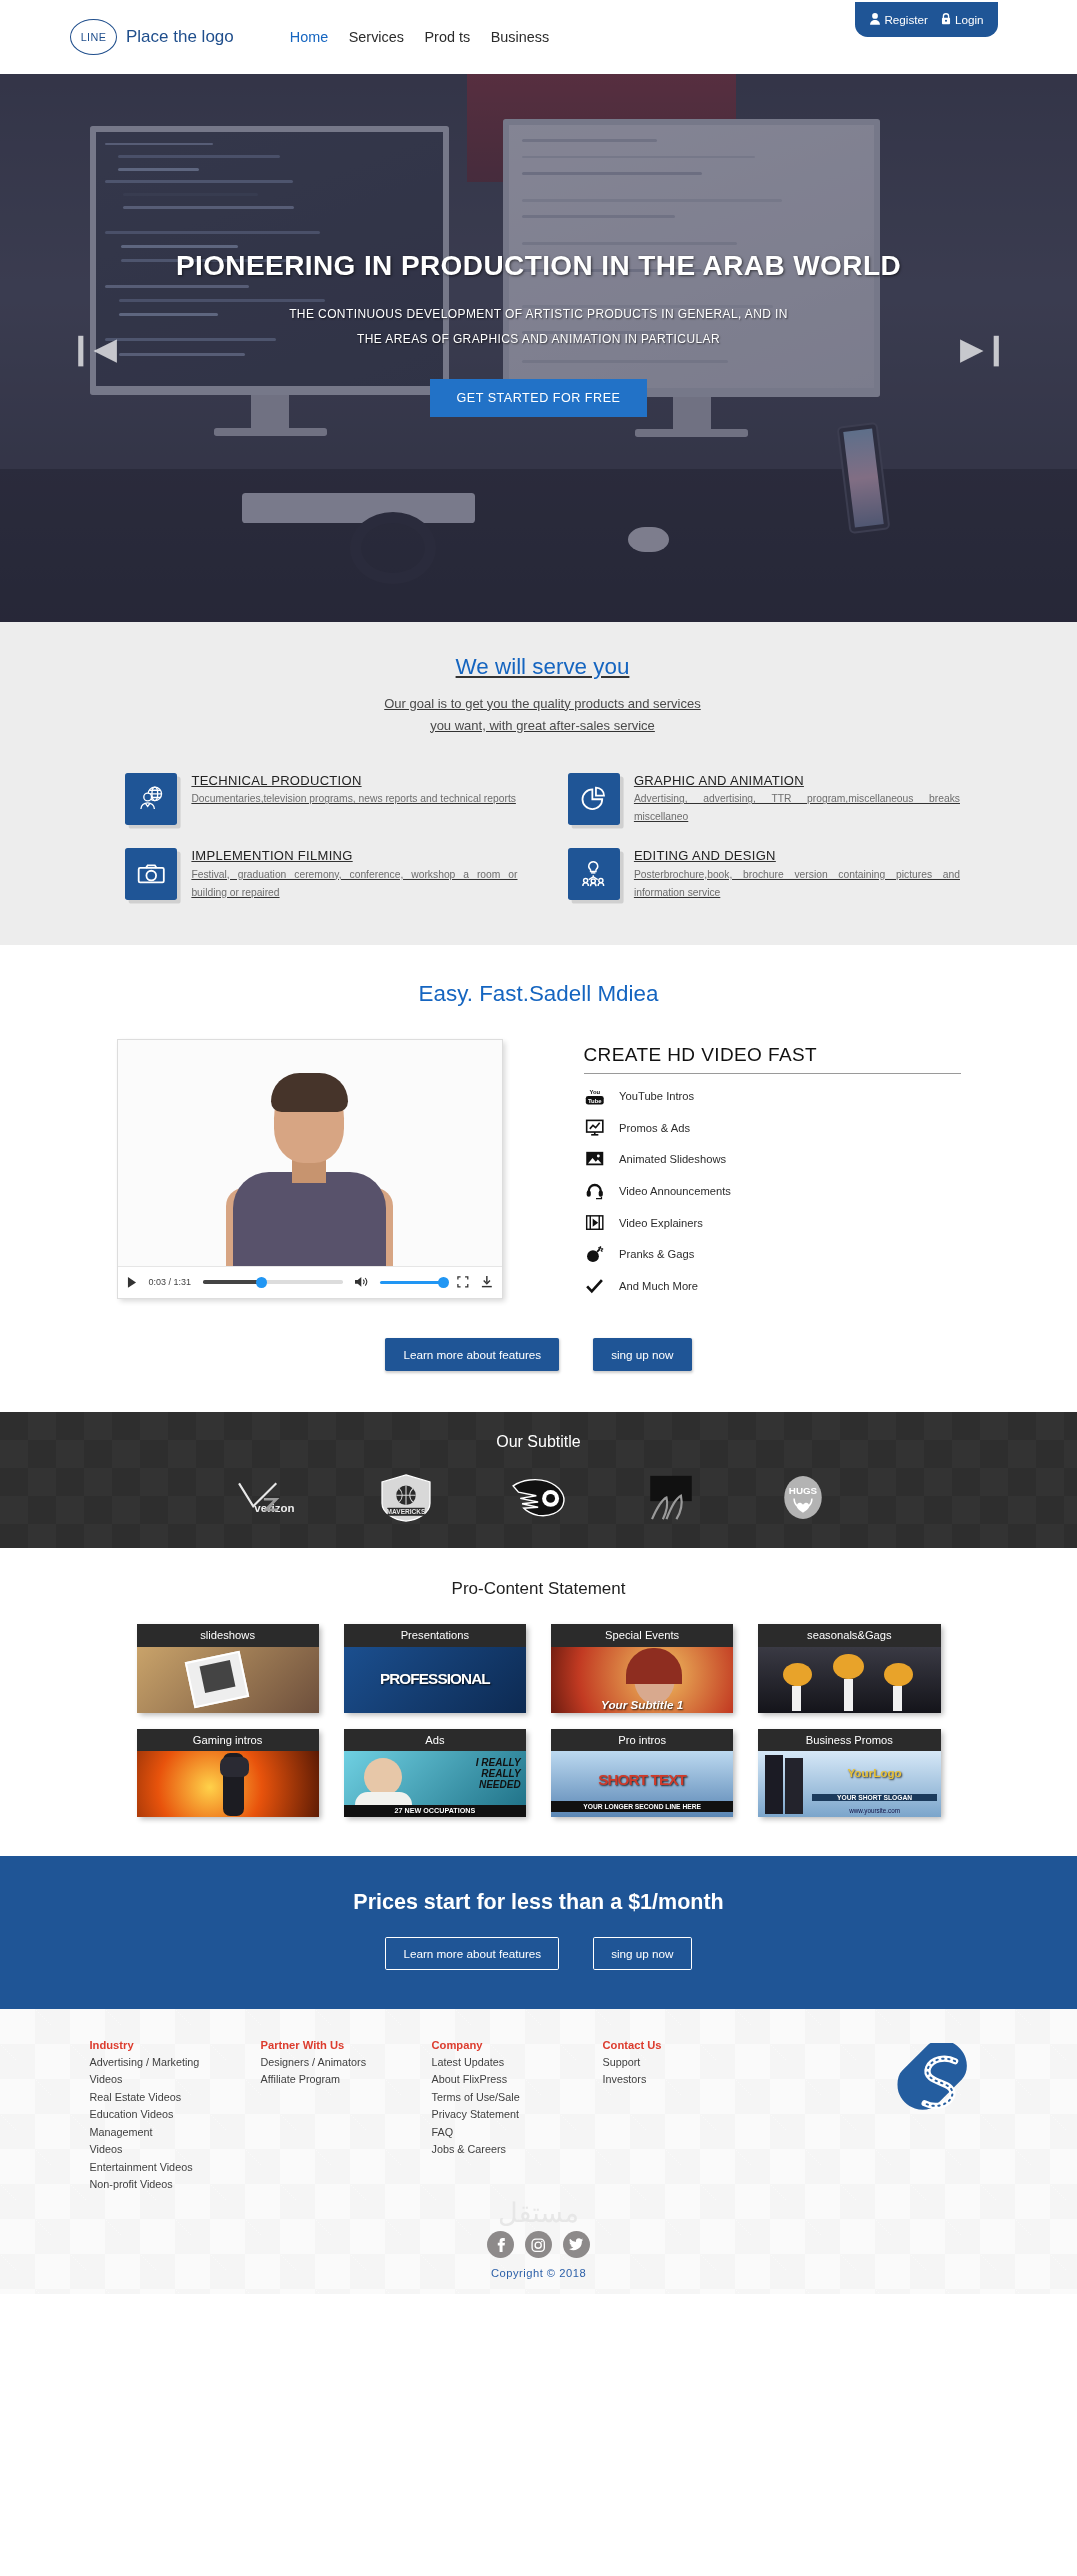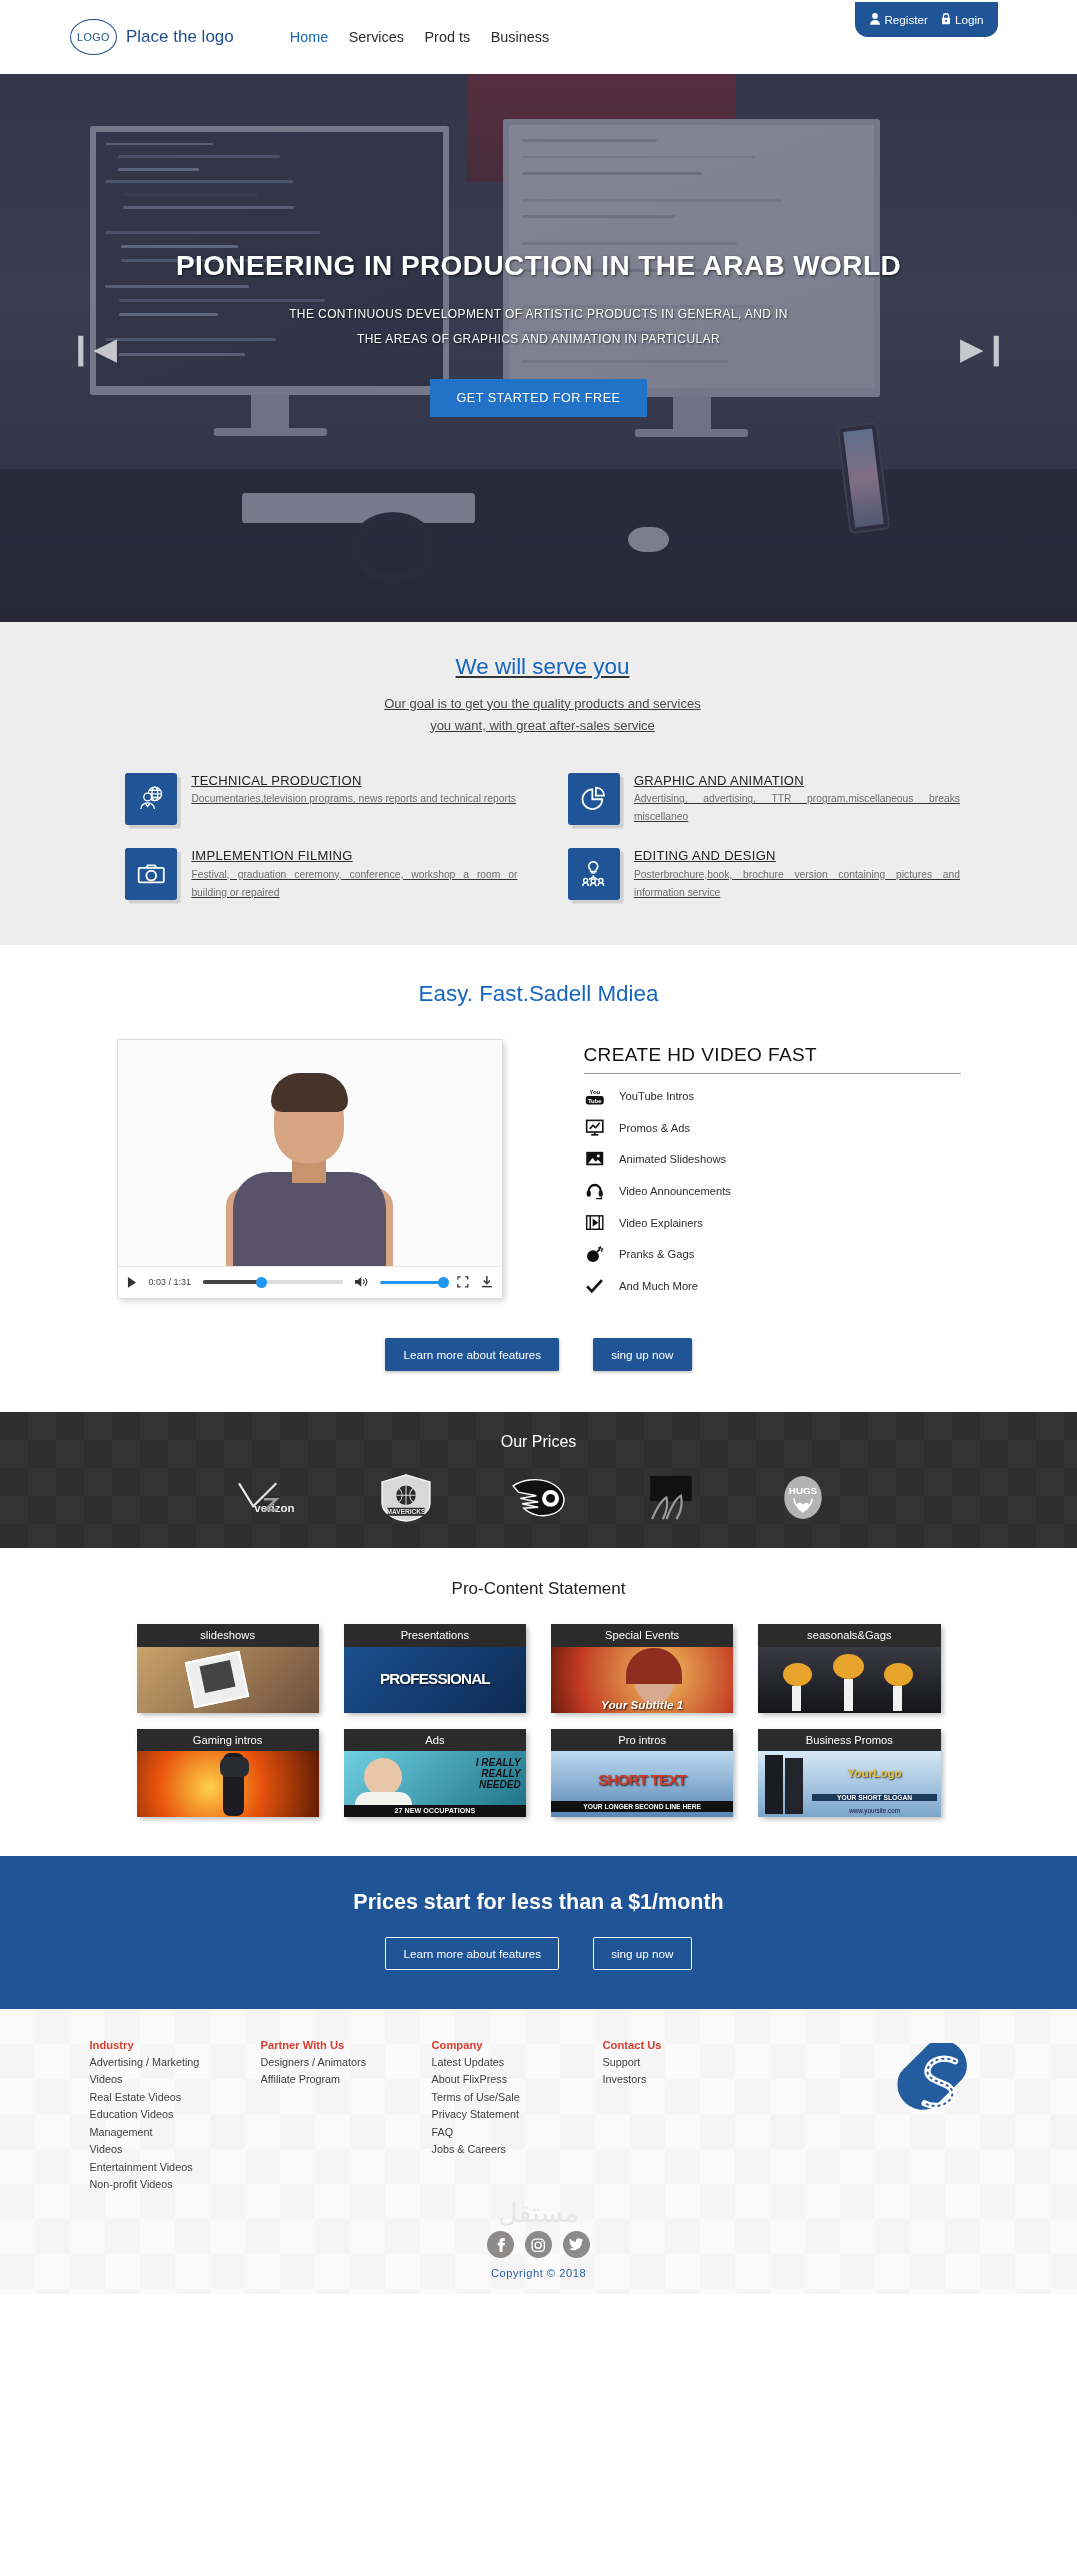--- a/index.html
+++ b/index.html
@@ -289,21 +289,21 @@
     width: 27px; height: 27px; border-radius: 50%; background: #8d8a8a;
     display: flex; align-items: center; justify-content: center; cursor: pointer;
   }
   .copyright { text-align: center; font-size: 11.2px; color: #2b5fa8; margin-top: 9px; letter-spacing: 0.5px; }
 </style>
 </head>
 <body>
 
 <div class="topnav">
   <div class="logo-wrap">
-    <div class="logo-oval">LOGO</div>
+    <div class="logo-oval">LINE</div>
     <div class="logo-text">Place the logo</div>
   </div>
   <nav class="nav-links">
     <a class="active">Home</a>
     <a>Services</a>
     <a>Prod ts</a>
     <a>Business</a>
   </nav>
   <div class="auth-box">
     <div class="auth-item">
@@ -597,21 +597,21 @@
     </div>
   </div>
 
   <div class="vid-btns">
     <button class="btn-solid">Learn more about features</button>
     <button class="btn-solid">sing up now</button>
   </div>
 </section>
 
 <section class="clients">
-  <h2>Our Prices</h2>
+  <h2>Our Subtitle</h2>
   <div class="client-row">
     <div class="client-logo">
       <svg width="83" height="39" viewBox="0 0 92 44">
         <path d="M6 6l16 26 26-26" stroke="#e8e8e8" stroke-width="2.4" fill="none"></path>
         <text x="46" y="38" font-size="13" font-family="Liberation Sans" font-weight="bold" fill="#ededed" text-anchor="middle">verizon</text>
         <path d="M34 24l14 0-12 12 14 0" stroke="#9a9a9a" stroke-width="3" fill="none"></path>
       </svg>
     </div>
     <div class="client-logo">
       <svg width="56" height="48" viewBox="0 0 62 54">

